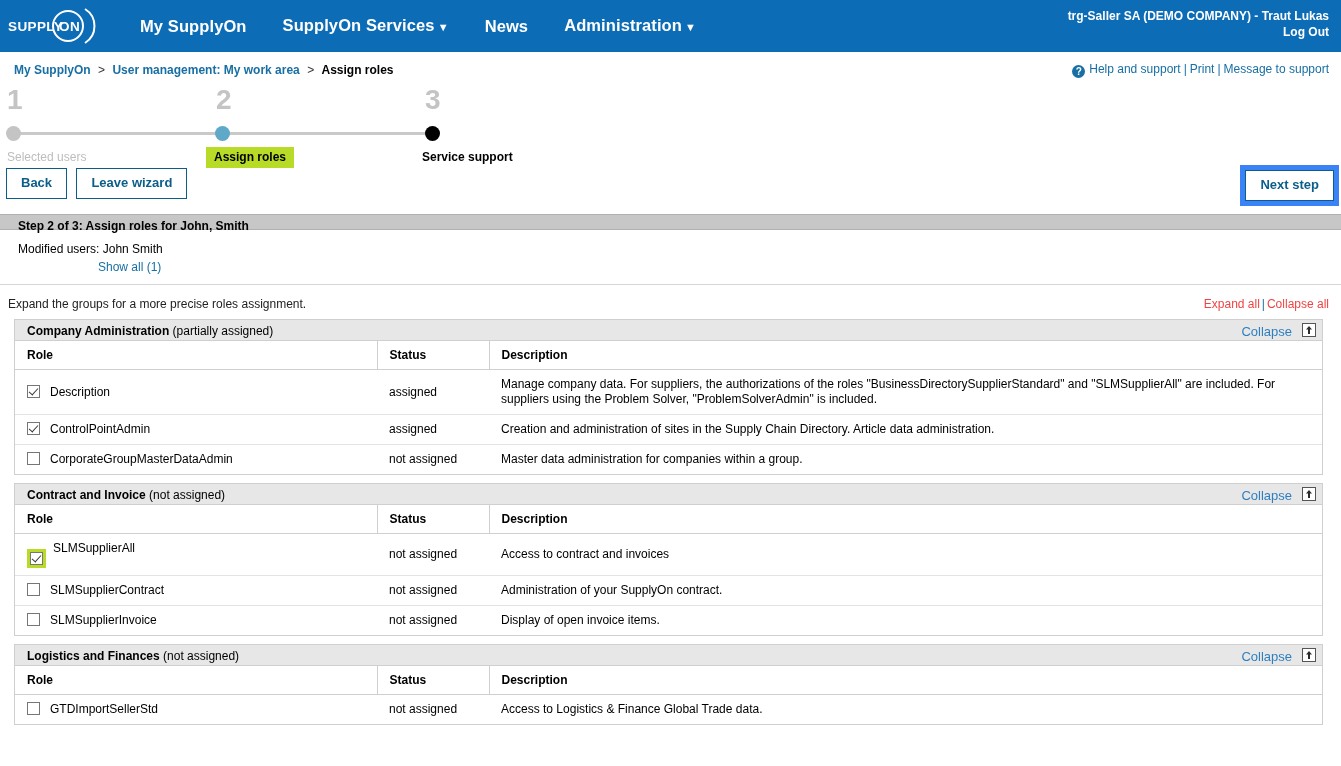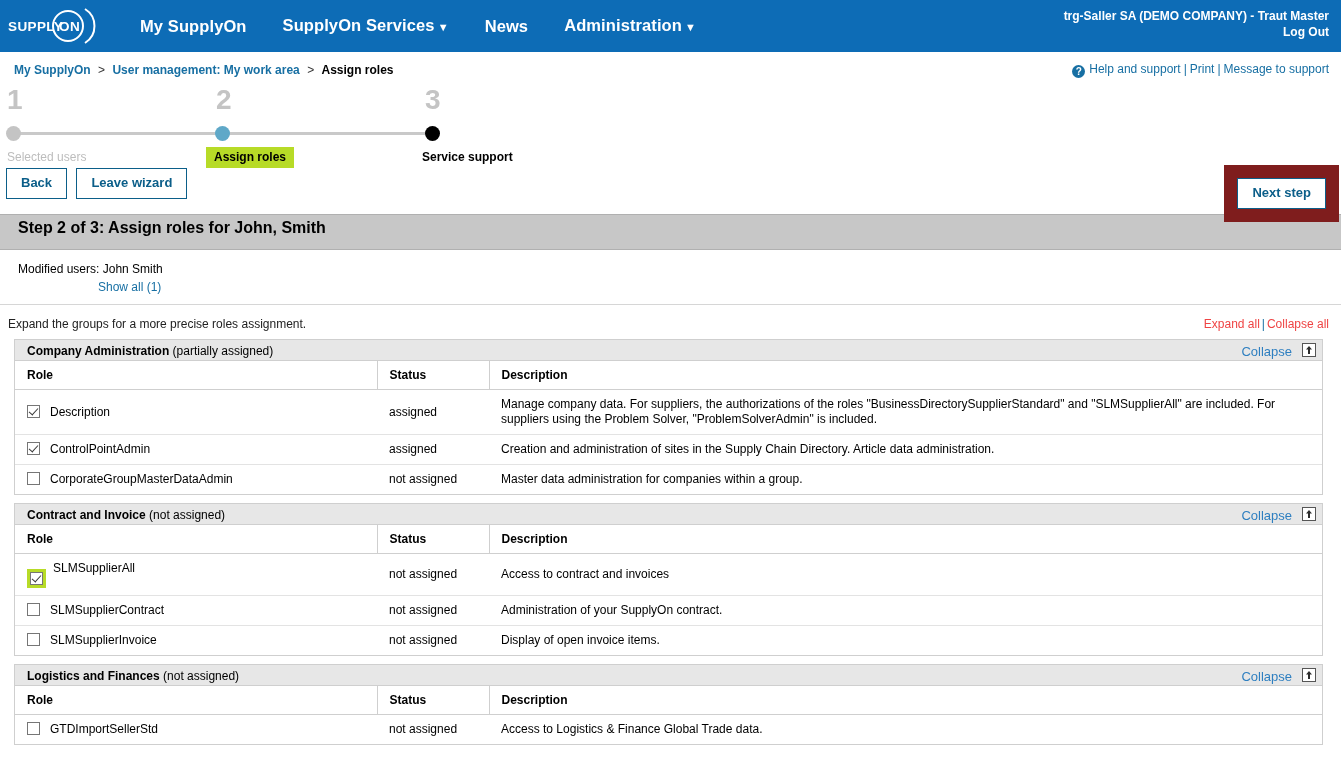--- a/index.html
+++ b/index.html
@@ -160,32 +160,32 @@
     font-weight: bold;
     padding: 7px 14px 8px 14px;
     margin-right: 6px;
     cursor: pointer;
     line-height: 14px;
   }
   .nextwrap {
     position: absolute;
     right: 2px;
     top: -3px;
-    background: #7f1d1d;
-    padding: 13px;
+    background: #3b82f6;
+    padding: 5px;
   }
   .nextwrap .btn { margin-right: 0; }
 
   
   .stepband {
-    height: 36px;
+    height: 16px;
     background: #c7c7c7;
     border-top: 1px solid #b0b0b0;
     border-bottom: 1px solid #b0b0b0;
-    font-size: 16px;
+    font-size: 12px;
     font-weight: bold;
     color: #000;
     padding: 4px 0 0 18px;
   }
 
   
   .modusers {
     border-bottom: 1px solid #d6d6d6;
     padding: 12px 0 10px 18px;
     font-size: 12px;
@@ -323,21 +323,21 @@
       <span>SupplyOn Services</span><span class="caret">▼</span>
     </div>
     <div class="navitem">
       <span>News</span>
     </div>
     <div class="navitem">
       <span>Administration</span><span class="caret">▼</span>
     </div>
   </div>
   <div class="userblock">
-    <div>trg-Saller SA (DEMO COMPANY) - Traut Master</div>
+    <div>trg-Saller SA (DEMO COMPANY) - Traut Lukas</div>
     <div class="logout">Log Out</div>
   </div>
 </div>
 
 <div class="crumbrow">
   <div class="crumbs">
     <a>My SupplyOn</a>
     <span class="sep">&gt;</span>
     <a>User management: My work area</a>
     <span class="sep">&gt;</span>

